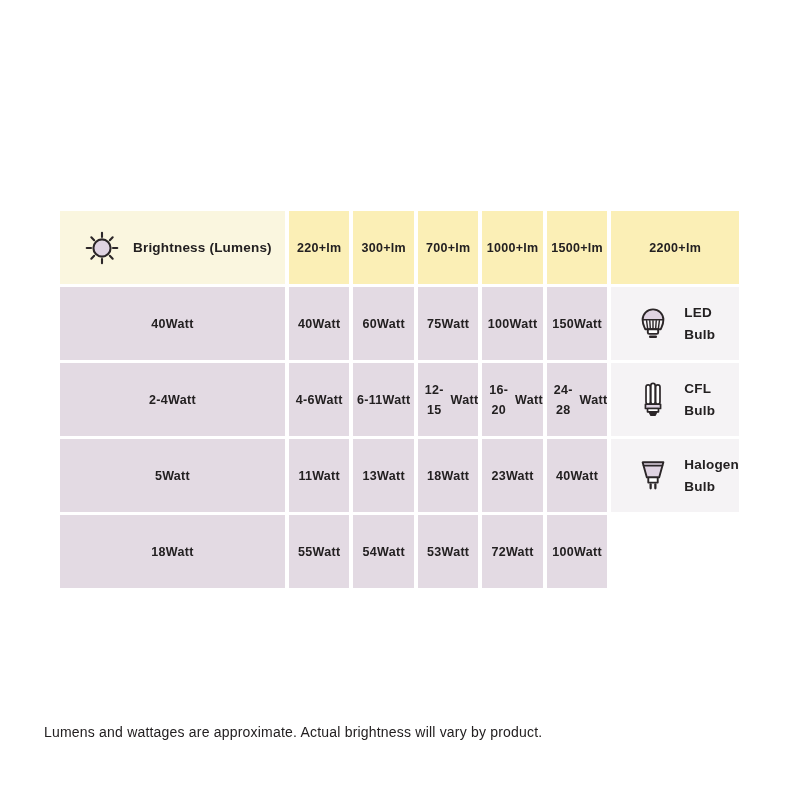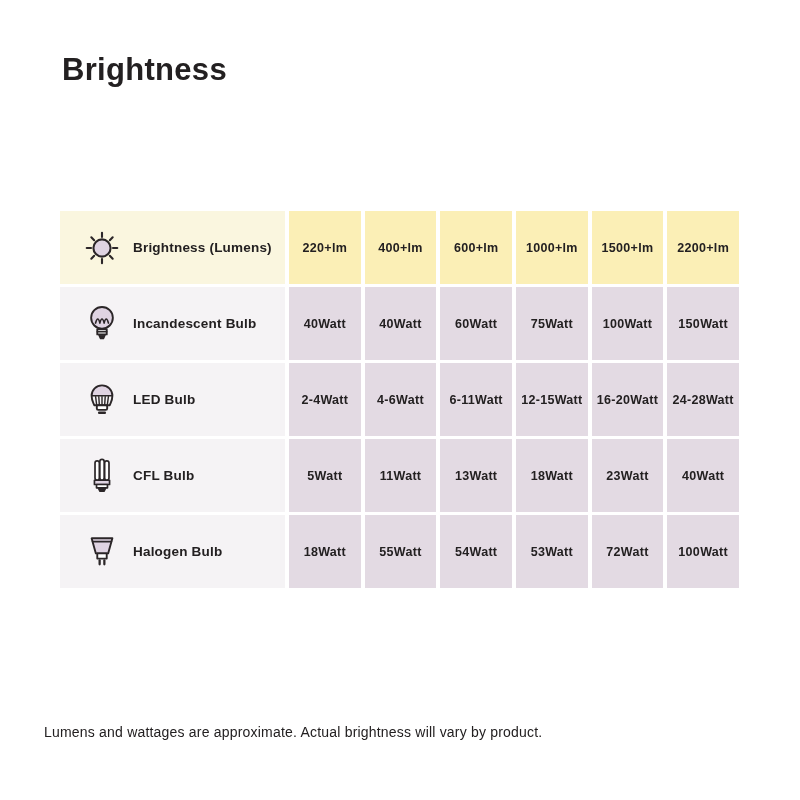--- a/index.html
+++ b/index.html
@@ -46,21 +46,20 @@
   .icn .ln { stroke:var(--icon-stroke, #2B2628); fill:none; stroke-linecap:round; stroke-linejoin:round; }
   .icn .fillshape { fill:var(--icon-fill, #DFD3E2); stroke:var(--icon-stroke, #2B2628); stroke-linejoin:round; }
   .icn .whiteshape { fill:#fff; stroke:var(--icon-stroke, #2B2628); stroke-linejoin:round; }
   .icn .darkshape { fill:var(--icon-stroke, #2B2628); stroke:var(--icon-stroke, #2B2628); stroke-linejoin:round; }
 </style>
 </head>
 <body>
 
 <div class="canvas">
 
-  <h1 class="title">Brightness</h1>
 
   <div class="bright-table">
 
     <div class="cell label-cell header-label">
       <span class="icon-box">
         <svg class="icn" width="42" height="42" viewBox="0 0 44 44" aria-hidden="true">
           <circle class="fillshape" cx="22" cy="22" r="9" stroke-width="2.2"></circle>
           <g class="ln" stroke-width="2.2">
             <line x1="22" y1="6" x2="22" y2="10.5"></line>
             <line x1="22" y1="33.5" x2="22" y2="38"></line>
@@ -73,52 +72,40 @@
           </g>
         </svg>
       </span>
       <span class="label-text">Brightness (Lumens)</span>
     </div>
     <div class="cell head">
       <span class="v">220+</span>
       <span class="u">lm</span>
     </div>
     <div class="cell head">
-      <span class="v">400+</span>
-      <span class="u">lm</span>
-    </div>
-    <div class="cell head">
-      <span class="v">600+</span>
+      <span class="v">300+</span>
+      <span class="u">lm</span>
+    </div>
+    <div class="cell head">
+      <span class="v">700+</span>
       <span class="u">lm</span>
     </div>
     <div class="cell head">
       <span class="v">1000+</span>
       <span class="u">lm</span>
     </div>
     <div class="cell head">
       <span class="v">1500+</span>
       <span class="u">lm</span>
     </div>
     <div class="cell head">
       <span class="v">2200+</span>
       <span class="u">lm</span>
     </div>
 
-    <div class="cell label-cell row-label">
-      <span class="icon-box">
-        <svg class="icn" width="34" height="42" viewBox="0 0 36 44" aria-hidden="true">
-          <circle class="fillshape" cx="18" cy="15.5" r="11.5" stroke-width="2"></circle>
-          <path class="ln" stroke-width="1.7" d="M11.2 21 q2.3 -8.5 4.6 0 M15.7 21 q2.3 -8.5 4.6 0 M20.2 21 q2.3 -8.5 4.6 0"></path>
-          <path class="whiteshape" stroke-width="2" d="M13 27.5 h10 v5.5 h-10 z"></path>
-          <line class="ln" stroke-width="1.6" x1="13" y1="30.3" x2="23" y2="30.3"></line>
-          <path class="darkshape" stroke-width="1.5" d="M14.8 33.8 L16.5 37.5 h3 L21.2 33.8 z"></path>
-        </svg>
-      </span>
-      <span class="label-text">Incandescent Bulb</span>
-    </div>
     <div class="cell data">
       <span class="v">40</span>
       <span class="u">Watt</span>
     </div>
     <div class="cell data">
       <span class="v">40</span>
       <span class="u">Watt</span>
     </div>
     <div class="cell data">
       <span class="v">60</span>

